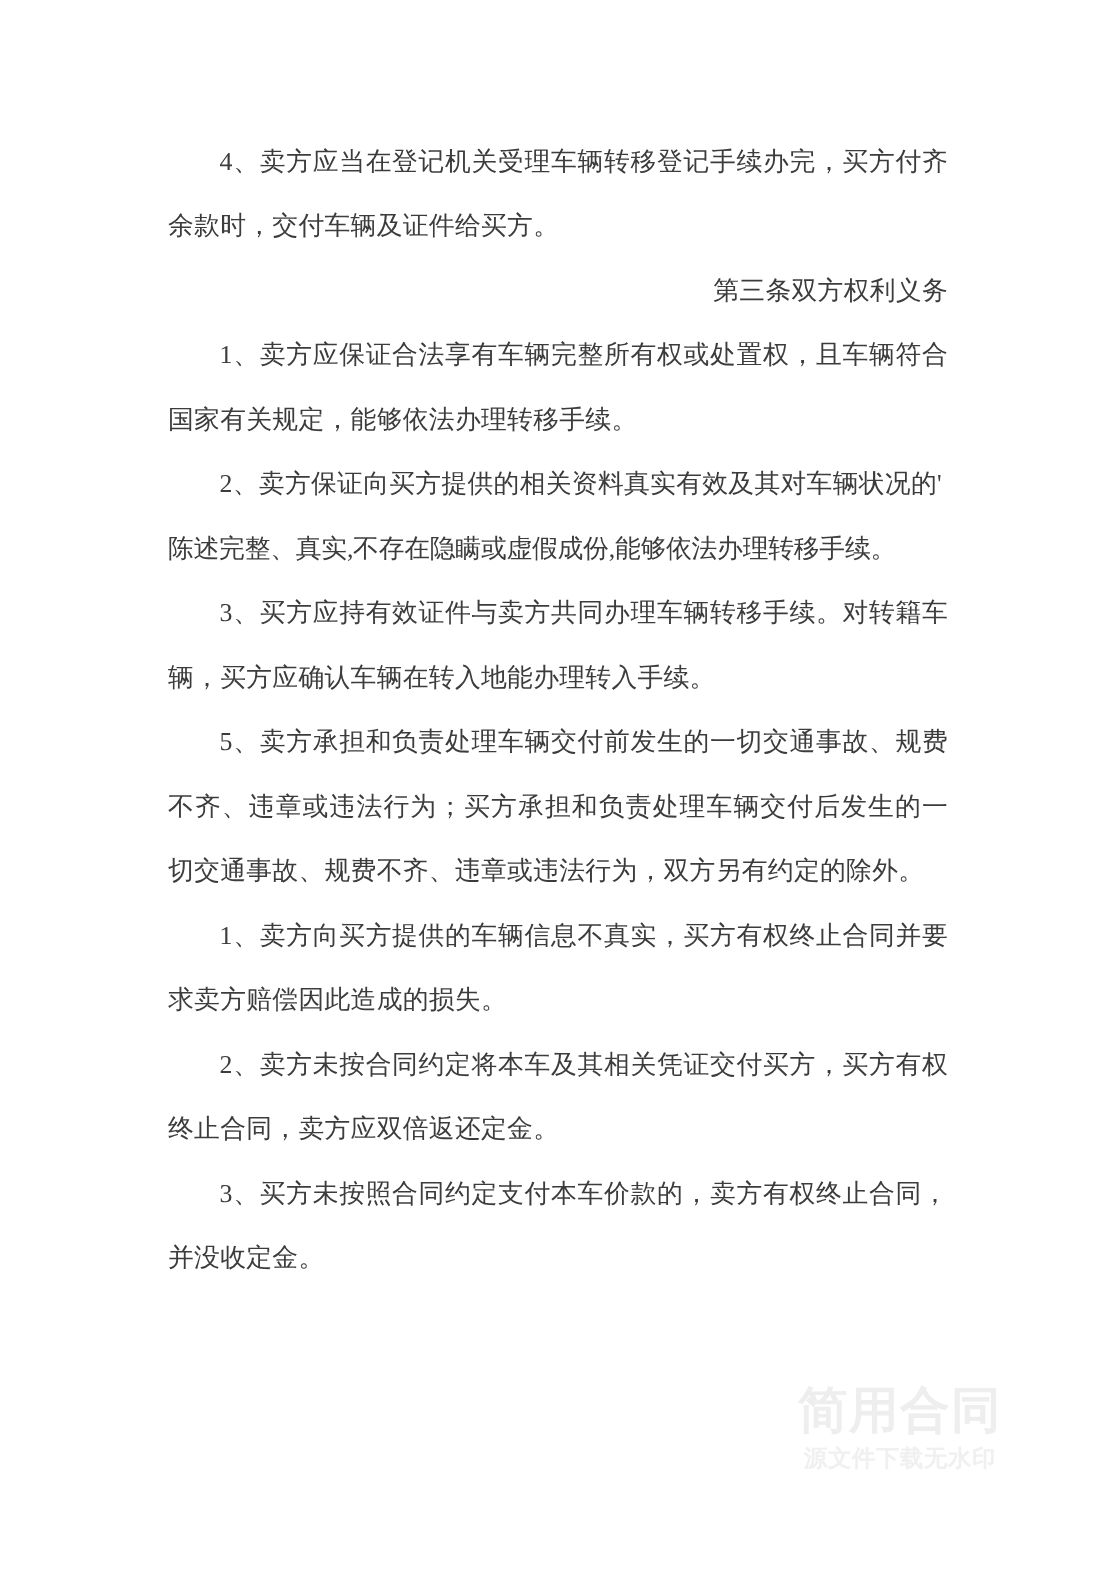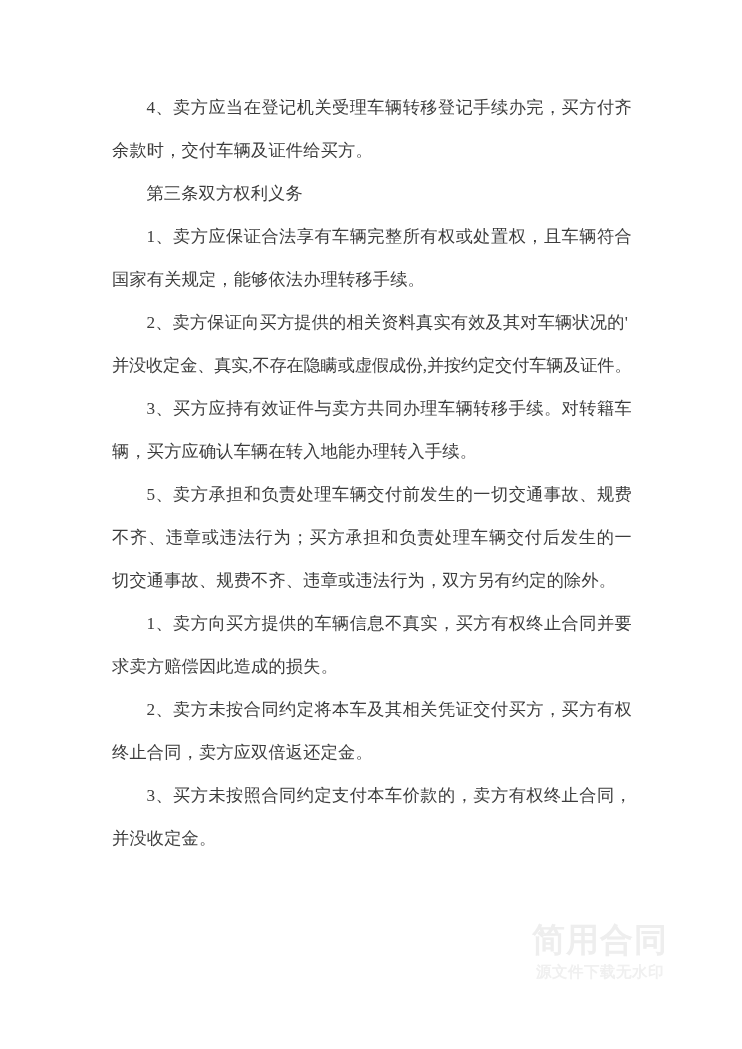--- a/index.html
+++ b/index.html
@@ -43,20 +43,21 @@
     letter-spacing: -0.15px;
     word-spacing: -1px;
   }
   .heading {
     margin: 0;
     color: #3c3c3c;
     font-size: 17.2px;
     line-height: 43px;
     text-indent: 2em;
     letter-spacing: 0.2px;
+    text-align: right;
   }
   .watermark {
     position: absolute;
     left: 508px;
     top: 920px;
     width: 184px;
     text-align: center;
     user-select: none;
     pointer-events: none;
   }
@@ -87,21 +88,21 @@
   <div class="doc-body">
 
     <p class="para indent">4、卖方应当在登记机关受理车辆转移登记手续办完，买方付齐余款时，交付车辆及证件给买方。</p>
 
     <p class="heading">第三条双方权利义务</p>
 
     <p class="para indent">1、卖方应保证合法享有车辆完整所有权或处置权，且车辆符合国家有关规定，能够依法办理转移手续。</p>
 
     <p class="para indent">2、卖方保证向买方提供的相关资料真实有效及其对车辆状况的'</p>
 
-    <p class="para tight">并没收定金、真实,不存在隐瞒或虚假成份,并按约定交付车辆及证件。</p>
+    <p class="para tight">陈述完整、真实,不存在隐瞒或虚假成份,能够依法办理转移手续。</p>
 
 
     <p class="para indent">3、买方应持有效证件与卖方共同办理车辆转移手续。对转籍车辆，买方应确认车辆在转入地能办理转入手续。</p>
 
     <p class="para indent">5、卖方承担和负责处理车辆交付前发生的一切交通事故、规费不齐、违章或违法行为；买方承担和负责处理车辆交付后发生的一切交通事故、规费不齐、违章或违法行为，双方另有约定的除外。</p>
 
 
     <p class="para indent">1、卖方向买方提供的车辆信息不真实，买方有权终止合同并要求卖方赔偿因此造成的损失。</p>
 
     <p class="para indent">2、卖方未按合同约定将本车及其相关凭证交付买方，买方有权终止合同，卖方应双倍返还定金。</p>

